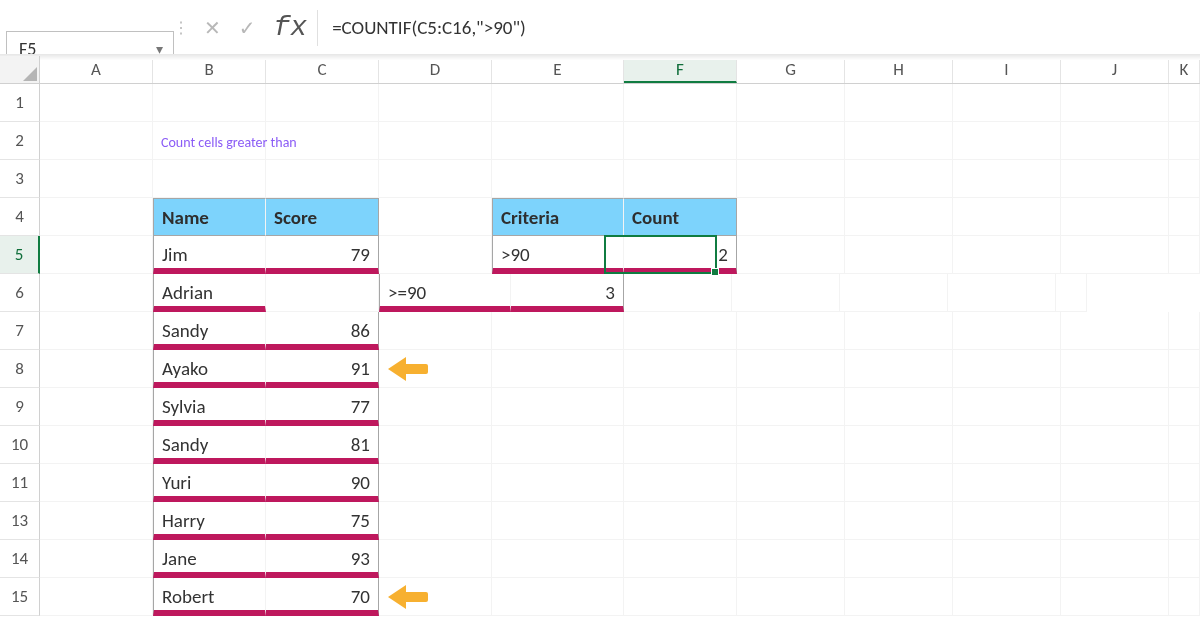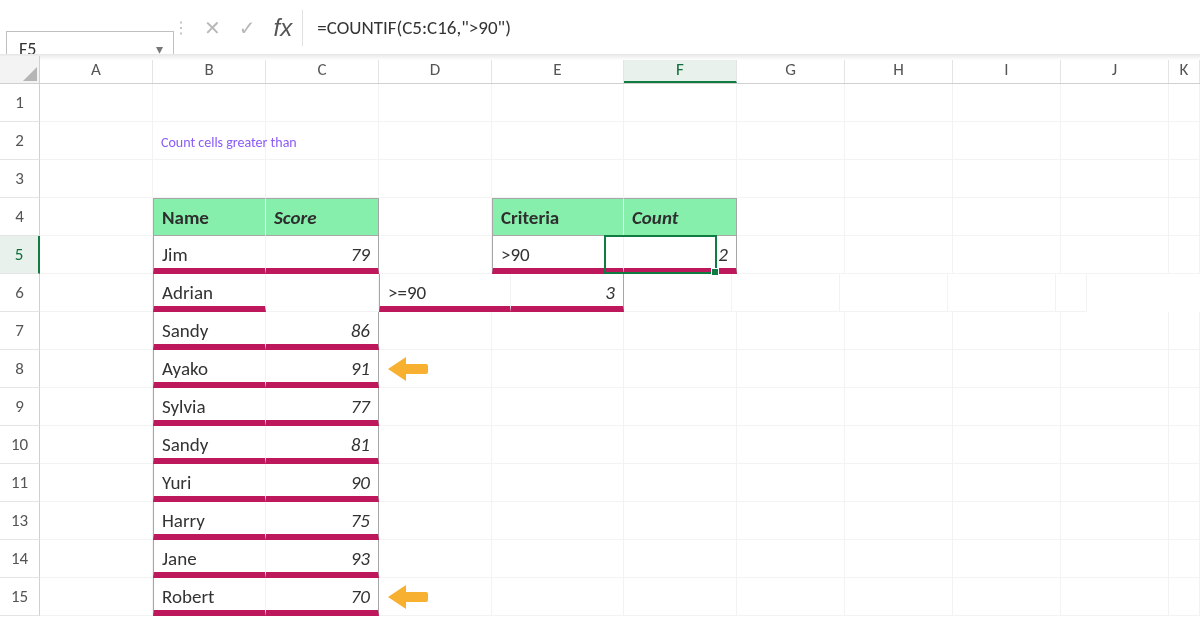--- a/index.html
+++ b/index.html
@@ -50,23 +50,23 @@
   .fb-icons {
     display: flex;
     align-items: center;
     gap: 18px;
     padding: 0 10px 0 16px;
     color: #b8b8b8;
     font-size: 20px;
   }
   .fb-icons .fx {
     font-style: italic;
-    font-family: Liberation Sans, sans-serif;
+    font-family: Liberation Mono, monospace;
     color: #555;
-    font-size: 24px;
+    font-size: 28px;
   }
   .formula-input {
     flex: 1;
     height: 36px;
     border-left: 1px solid #e0e0e0;
     padding: 0 14px;
     font-size: 19px;
     color: #333;
     display: flex;
     align-items: center;
@@ -145,26 +145,26 @@
   }
   .cell.noclip { overflow: visible; }
 
   
   .wA{width:113px} .wB{width:113px} .wC{width:113px} .wD{width:113px}
   .wE{width:132px} .wF{width:113px} .wG{width:108px} .wH{width:108px}
   .wI{width:108px} .wJ{width:108px} .wK{width:31px}
 
   
   .t-border-l { border-left: 1px solid #a6a6a6; }
-  .t-border-r { border-right: 1px solid #a6a6a6; font-style: italic; }
+  .t-border-r { border-right: 1px solid #a6a6a6; }
   .t-border-t { border-top: 1px solid #a6a6a6; }
   .t-border-b { border-bottom: 1px solid #a6a6a6; }
   .t-hline { border-bottom: 6px solid #be185d; }
   .t-header {
-    background: #86efac;
+    background: #7dd3fc;
     font-weight: 600;
     color: #2e2e2e;
     border-bottom: 1px solid #a6a6a6;
   }
   .t-right { text-align: right; }
 
   
   .title {
     font-weight: 400;
     font-size: 14px;

